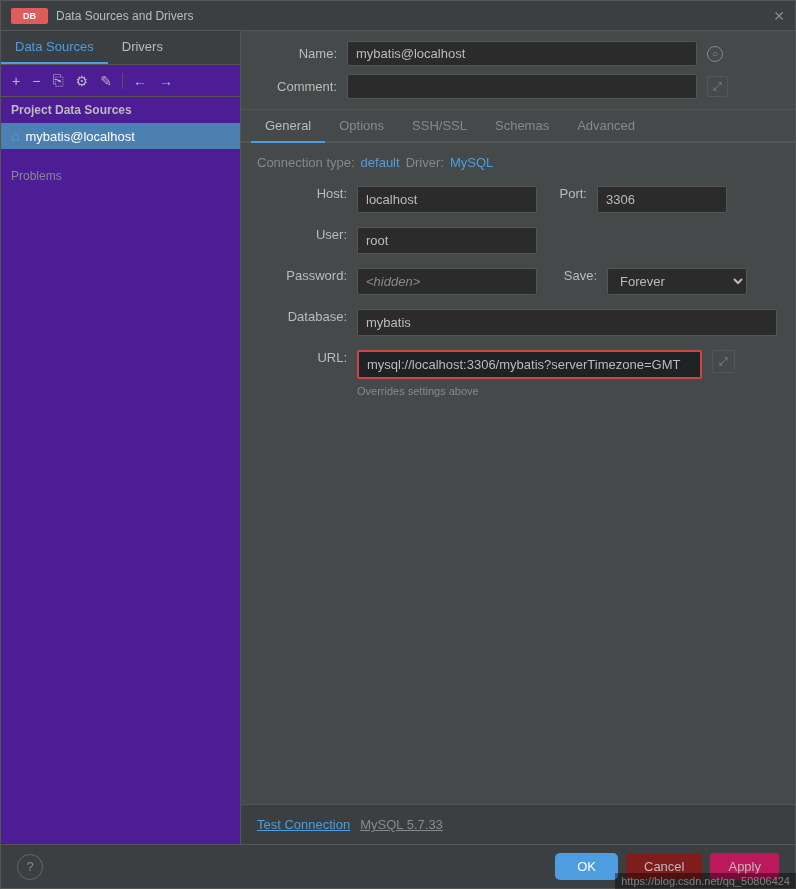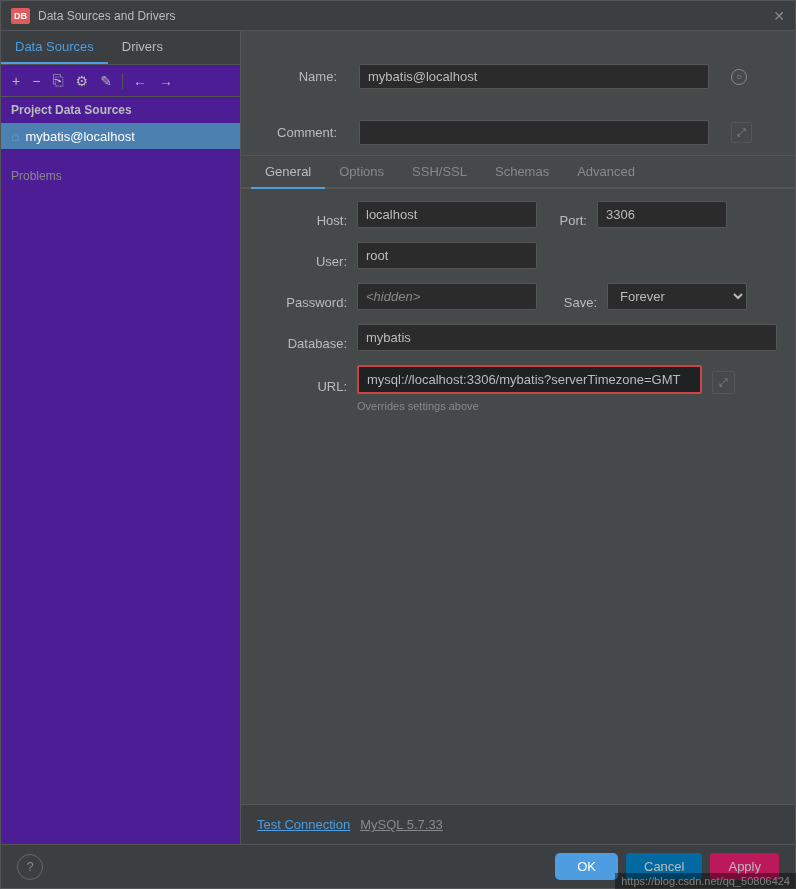--- a/index.html
+++ b/index.html
@@ -25,21 +25,21 @@
     .title-bar {
       display: flex;
       align-items: center;
       background: #3c3f41;
       padding: 6px 10px;
       border-bottom: 1px solid #555;
       height: 30px;
     }
 
     .title-bar-icon {
-      width: 19px;
+      width: 37px;
       height: 16px;
       margin-right: 8px;
       background: #e05c5c;
       border-radius: 2px;
       display: flex; align-items: center; justify-content: center;
       font-size: 10px;
       font-weight: bold;
       color: white;
     }
 
@@ -155,22 +155,21 @@
       display: flex;
       flex-direction: column;
       gap: 8px;
       background: #45494a;
       border-bottom: 1px solid #555;
     }
 
     .form-row {
       display: flex;
       align-items: center;
-      gap: 22px;
-      margin-top: 23px;
+      gap: 10px;
     }
 
     .form-label {
       color: #bbbbbb;
       min-width: 80px;
       text-align: right;
       font-size: 13px;
     }
 
     .form-input {
@@ -237,21 +236,21 @@
       color: #888;
     }
 
     .link-text {
       color: #4d9de0;
       cursor: pointer;
     }
 
     .field-row {
       display: flex;
-      align-items: flex-end;
+      align-items: flex-start;
       gap: 10px;
       margin-bottom: 14px;
     }
 
     .field-label {
       color: #bbbbbb;
       min-width: 90px;
       text-align: right;
       font-size: 13px;
     }
@@ -379,21 +378,21 @@
       background: #4d9de0;
       border: none;
       color: #ffffff;
       padding: 6px 22px;
       font-size: 13px;
       border-radius: 5px;
       cursor: pointer;
     }
 
     .btn-cancel {
-      background: #0369a1;
+      background: #7f1d1d;
       border: none;
       color: #bbbbbb;
       padding: 6px 18px;
       font-size: 13px;
       border-radius: 3px;
       cursor: pointer;
     }
 
     .btn-apply {
       background: #be185d;
@@ -490,20 +489,26 @@
       <div class="tabs-row">
         <div class="content-tab active">General</div>
         <div class="content-tab">Options</div>
         <div class="content-tab">SSH/SSL</div>
         <div class="content-tab">Schemas</div>
         <div class="content-tab">Advanced</div>
       </div>
 
       <div class="tab-content">
 
+        <div class="connection-type-row">
+          <span>Connection type:</span>
+          <span class="link-text">default</span>
+          <span>Driver:</span>
+          <span class="link-text">MySQL</span>
+        </div>
 
         <div class="field-row">
           <span class="field-label">Host:</span>
           <input class="field-input host-input" type="text" value="localhost" style="">
           <span class="field-label" style="min-width:40px; text-align:right;">Port:</span>
           <input class="field-input port-input" type="text" value="3306" style="">
         </div>
 
         <div class="field-row">
           <span class="field-label">User:</span>

